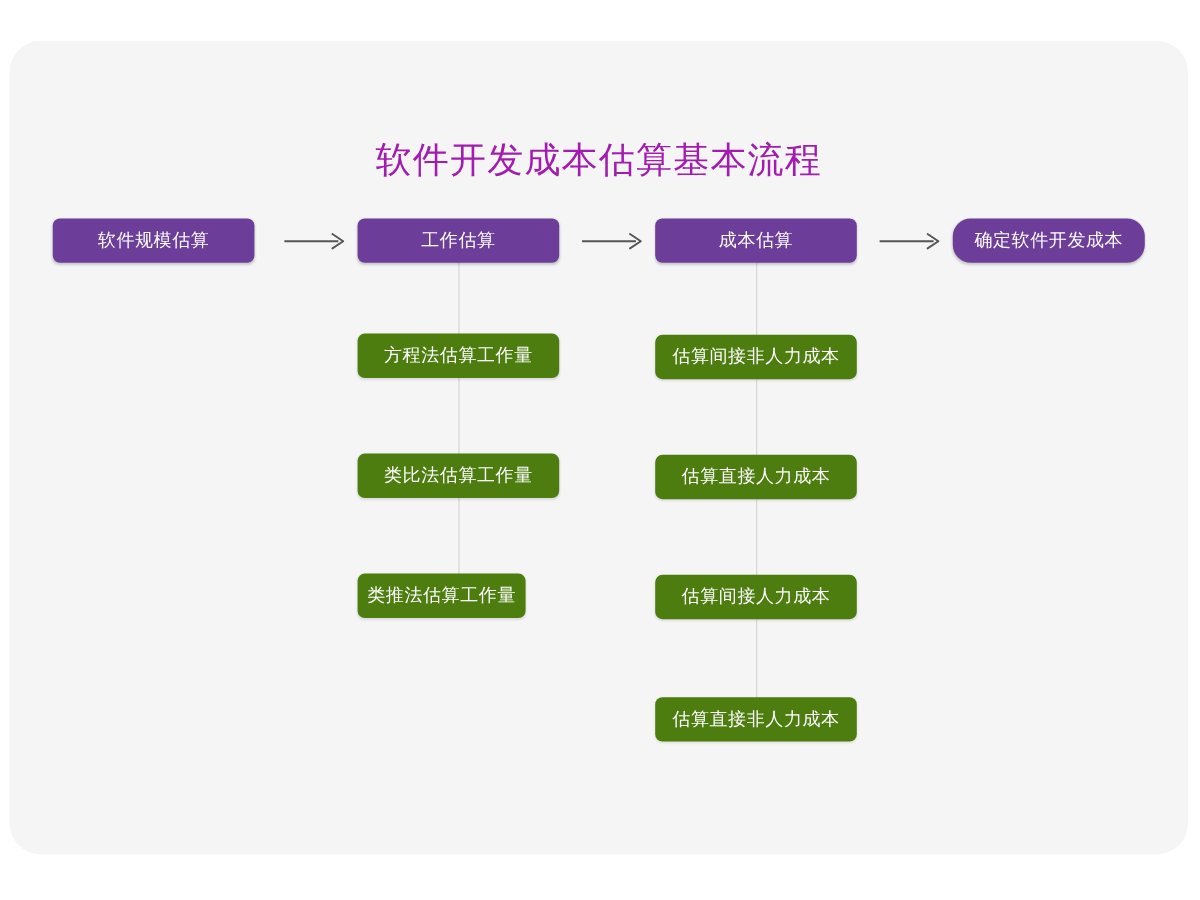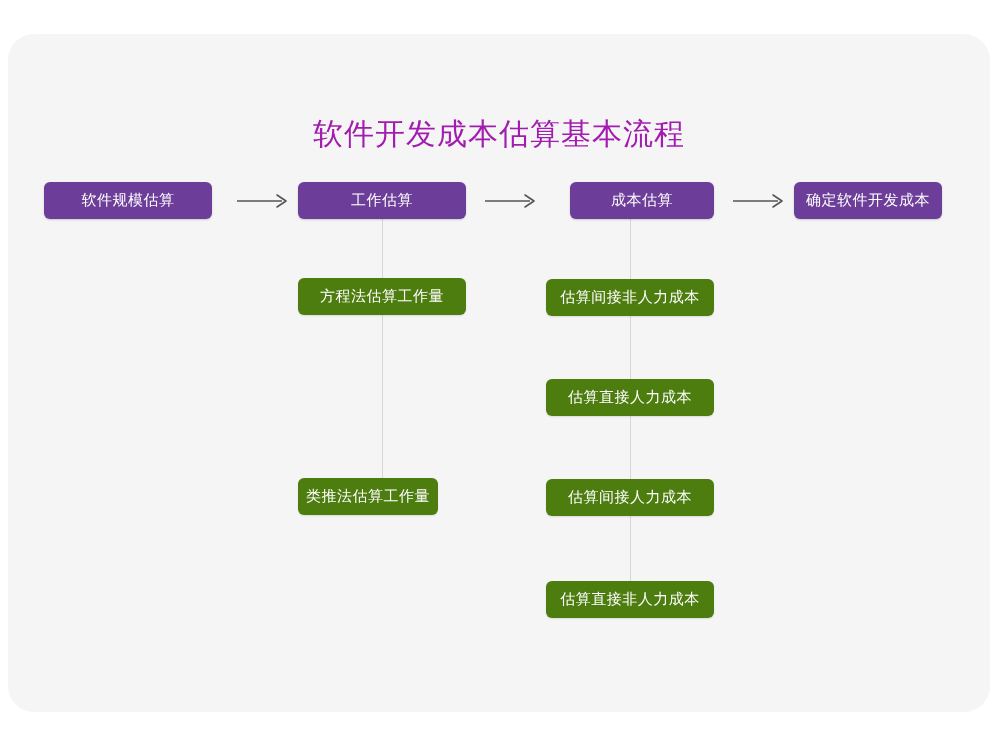--- a/index.html
+++ b/index.html
@@ -109,26 +109,27 @@
     <svg width="54" height="18" viewBox="0 0 54 18" aria-hidden="true">
       <path d="M1 9 H46" stroke="#555555" stroke-width="1.6" fill="none"></path>
       <path d="M41 3 L50 9 L41 15" stroke="#555555" stroke-width="1.6" fill="none" stroke-linecap="round" stroke-linejoin="round"></path>
     </svg>
   </div>
 
   <div class="node primary" style="left:36px; top:148px; width:168px;">软件规模估算</div>
 
   <div class="node primary" style="left:290px; top:148px; width:168px;">工作估算</div>
 
-  <div class="node primary" style="left:562px; top:148px; width:144px;">成本估算</div>
+  <div class="node primary" style="left:538px; top:148px; width:168px;">成本估算</div>
 
-  <div class="node primary" style="left:786px; top:148px; width:148px;">确定软件开发成本</div>
+  <div class="node primary" style="left:786px; top:148px; width:160px;border-radius:15px;">确定软件开发成本</div>
 
   <div class="node secondary" style="left:290px; top:244px; width:168px;">方程法估算工作量</div>
 
+  <div class="node secondary" style="left:290px; top:344px; width:168px;">类比法估算工作量</div>
 
   <div class="node secondary" style="left:290px; top:444px; width:140px;">类推法估算工作量</div>
 
   <div class="node secondary" style="left:538px; top:245px; width:168px;">估算间接非人力成本</div>
 
   <div class="node secondary" style="left:538px; top:345px; width:168px;">估算直接人力成本</div>
 
   <div class="node secondary" style="left:538px; top:445px; width:168px;">估算间接人力成本</div>
 
   <div class="node secondary" style="left:538px; top:547px; width:168px;">估算直接非人力成本</div>

